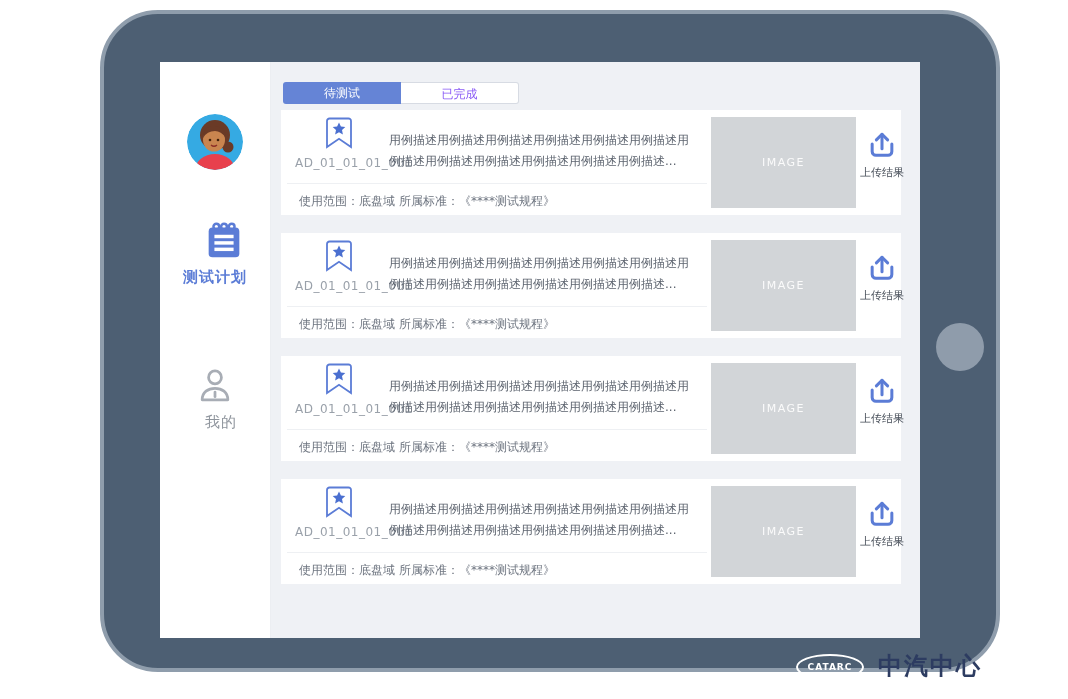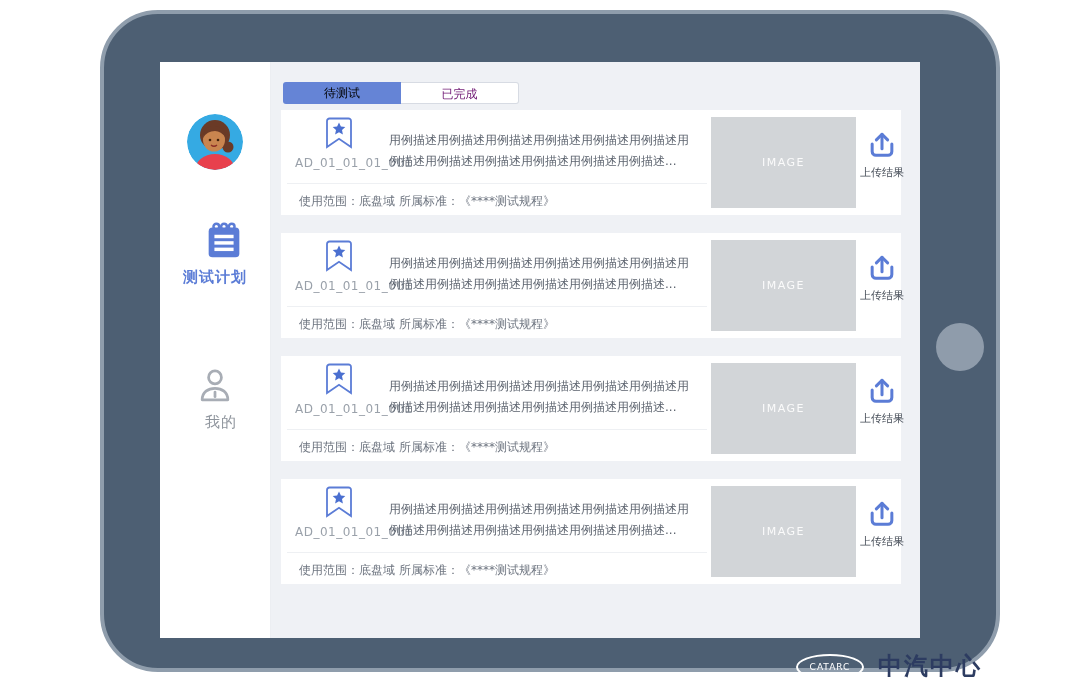--- a/index.html
+++ b/index.html
@@ -26,22 +26,22 @@
   .nav-item.mine{margin-top:78px;}
   .nav-label{font-size:15px;font-weight:bold;letter-spacing:1px;margin-top:4px;}
   .nav-item.plan .nav-label{color:#5b7cd6;}
   .nav-item.mine .nav-label{color:#8f959d;font-weight:normal;}
 
   
   .main{position:absolute;left:111px;top:0;width:649px;height:576px;background:#eff1f5;}
   .tabs{display:flex;margin:20px 0 0 12px;}
   .tab{width:118px;height:22px;line-height:22px;text-align:center;font-size:12px;
        box-sizing:border-box;cursor:pointer;}
-  .tab.active{background:#6584d6;color:#000000;border-radius:3px 0 0 3px;font-family:Liberation Serif, serif;}
-  .tab.inactive{background:#ffffff;color:#701a75;border:1px solid #d7dbe3;border-left:none;
+  .tab.active{background:#6584d6;color:#ffffff;border-radius:3px 0 0 3px;font-family:Liberation Serif, serif;}
+  .tab.inactive{background:#ffffff;color:#8b5cf6;border:1px solid #d7dbe3;border-left:none;
        border-radius:0 3px 3px 0;}
 
   .card-list{position:absolute;left:10px;top:48px;}
   .card{position:relative;width:620px;height:105px;background:#ffffff;margin-bottom:18px;}
   .bookmark{position:absolute;left:44px;top:7px;width:28px;height:32px;}
   .case-id{position:absolute;left:14px;top:46px;width:110px;text-align:center;
            font-size:12px;color:#9aa1aa;letter-spacing:.5px;white-space:nowrap;}
   .desc{position:absolute;left:108px;top:20px;width:306px;font-size:12px;line-height:21px;
         color:#5d646f;word-break:break-all;}
   .divider{position:absolute;left:6px;top:73px;width:420px;height:1px;background:#eef0f3;}
@@ -52,21 +52,21 @@
          display:flex;align-items:center;justify-content:center;cursor:pointer;}
   .thumb span{color:#fbfbfb;font-size:11px;letter-spacing:1.5px;}
   .upload{position:absolute;left:578px;top:20px;width:46px;display:flex;flex-direction:column;
           align-items:center;cursor:pointer;}
   .uplabel{font-size:11px;color:#454c57;margin-top:5px;white-space:nowrap;}
 
   
   .logo{position:absolute;left:796px;top:654px;z-index:10;display:flex;align-items:flex-start;}
   .logo-oval{width:64px;height:22px;border:2px solid #ffffff;border-radius:50%;
              display:flex;align-items:center;justify-content:center;
-             color:#ffffff;font-size:9px;font-weight:normal;letter-spacing:1px;}
+             color:#ffffff;font-size:9px;font-weight:bold;letter-spacing:1px;}
   .logo-text{margin-left:14px;margin-top:-4px;font-size:24px;font-weight:bold;
              color:#2d3c61;letter-spacing:2px;white-space:nowrap;}
 </style>
 </head>
 <body>
 
 <div class="tablet">
   <div class="screen">
 
     <div class="sidebar">

